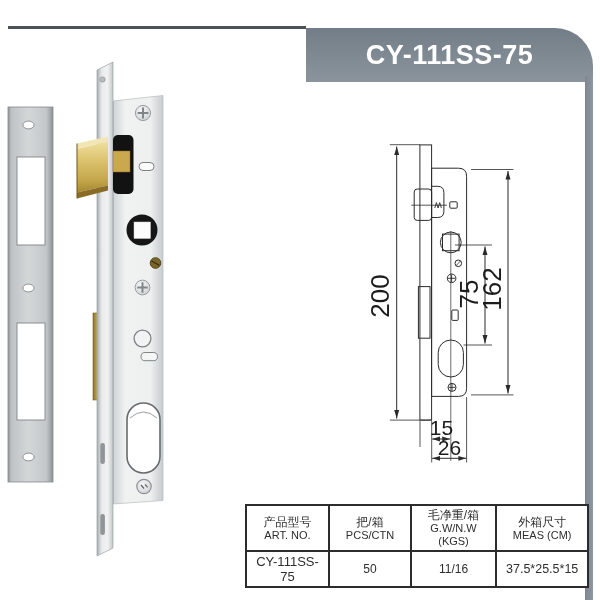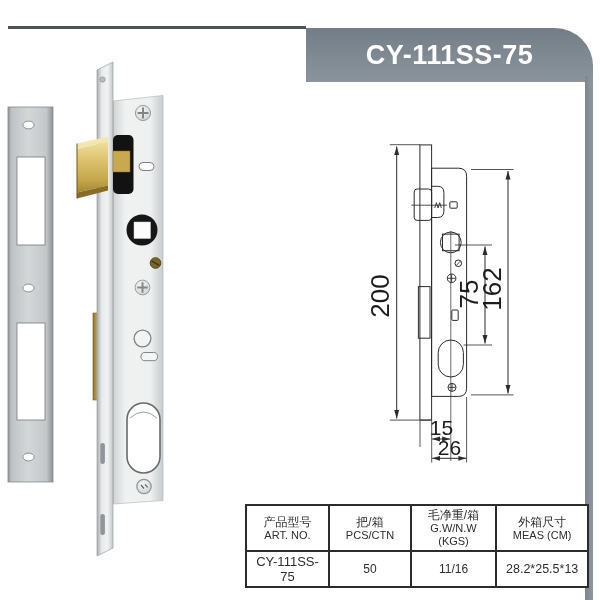--- a/index.html
+++ b/index.html
@@ -255,18 +255,18 @@
           <div class="cn">外箱尺寸</div>
           <div class="en">MEAS (CM)</div>
         </th>
       </tr>
     </thead>
     <tbody>
       <tr>
         <td class="model">CY-111SS-75</td>
         <td>50</td>
         <td>11/16</td>
-        <td class="meas">28.2*25.5*13</td>
+        <td class="meas">37.5*25.5*15</td>
       </tr>
     </tbody>
   </table>
 
 </div>
 
 </body></html>

